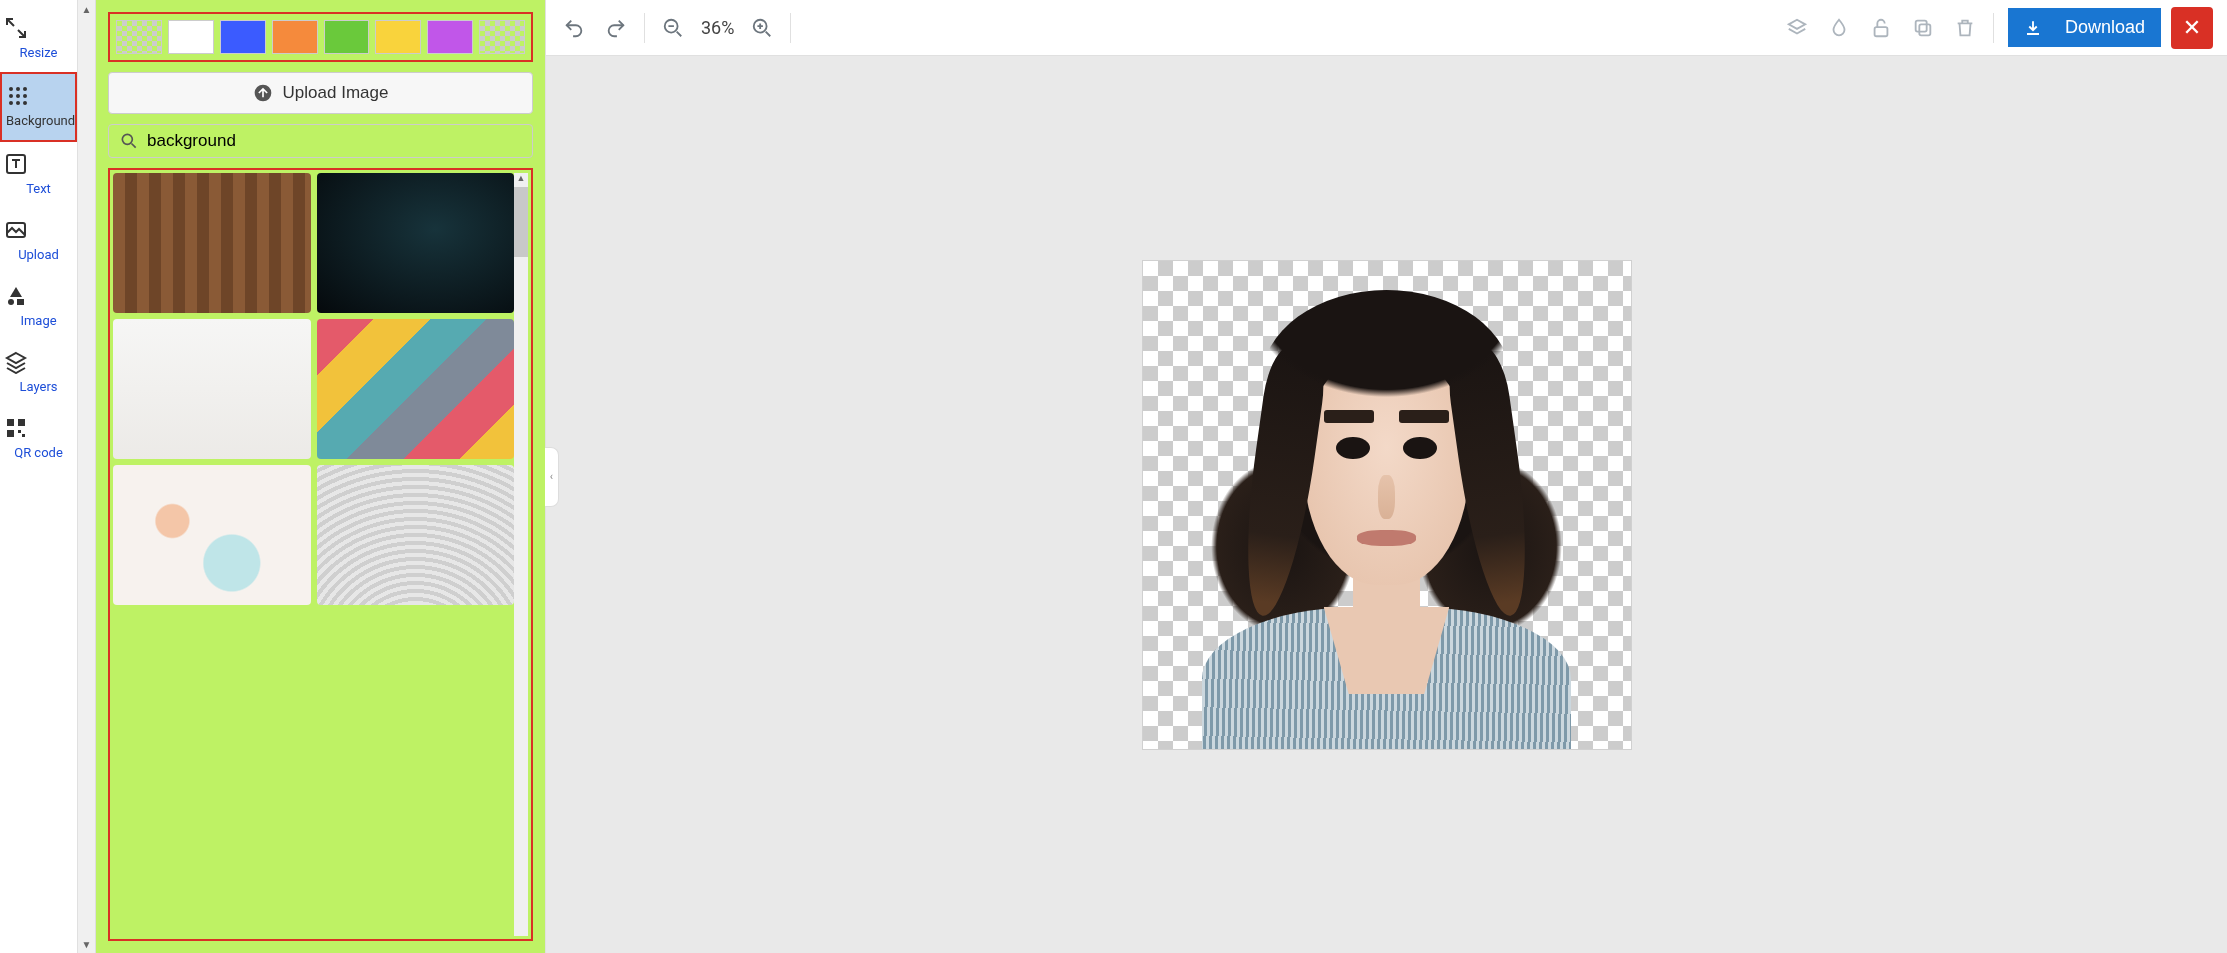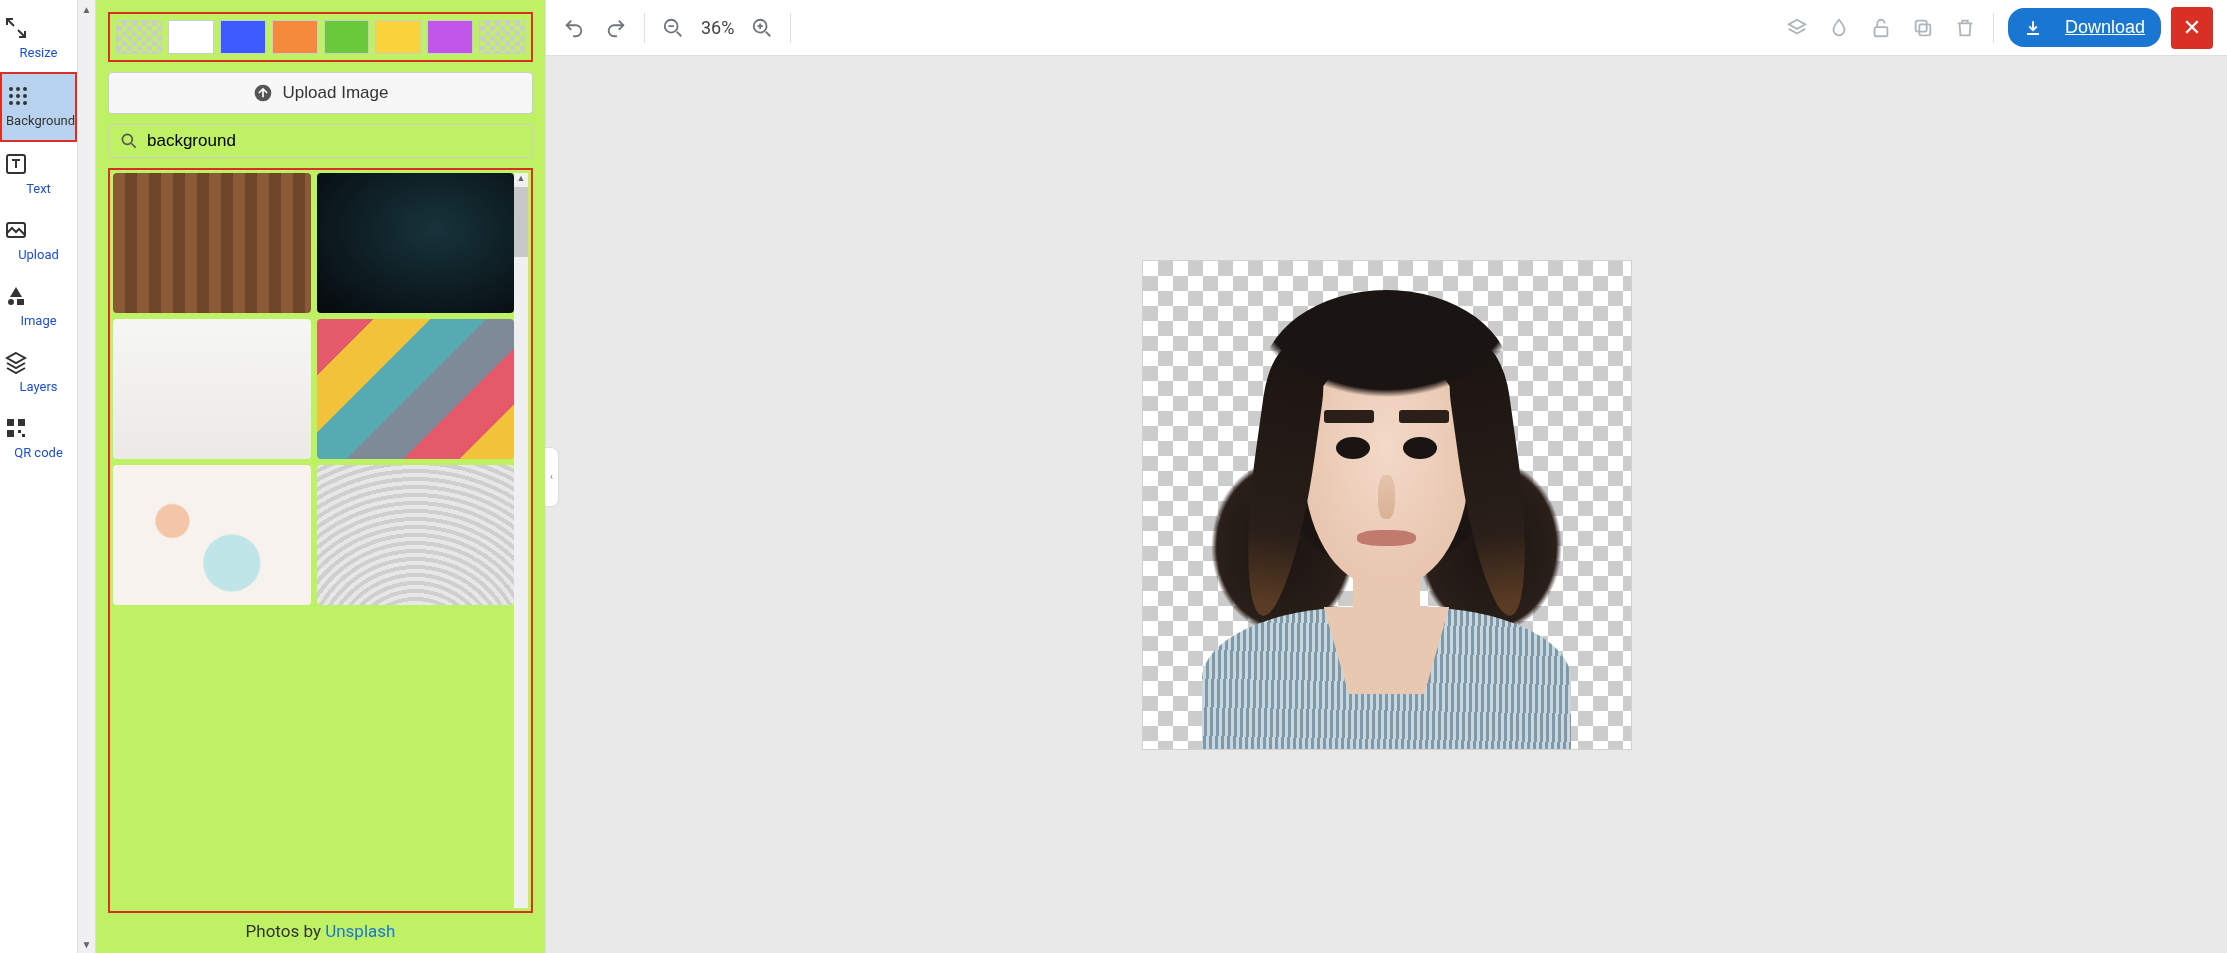--- a/index.html
+++ b/index.html
@@ -36,21 +36,21 @@
   .credit a { color: #1976d2; text-decoration: none; }
   .collapse-tab { position: absolute; right: -14px; top: 50%; transform: translateY(-50%); width: 14px; height: 60px; background: #fff; border: 1px solid #ddd; border-left: none; border-radius: 0 8px 8px 0; display: flex; align-items: center; justify-content: center; font-size: 11px; color: #888; cursor: pointer; }
 
   .canvas-area { flex: 1; display: flex; flex-direction: column; background: #e9e9e9; }
   .top-toolbar { height: 56px; background: #fff; border-bottom: 1px solid #e0e0e0; display: flex; align-items: center; padding: 16px 14px; }
   .tb-group { display: flex; align-items: center; gap: 14px; }
   .tb-sep { width: 1px; height: 30px; background: #e0e0e0; margin: 0 14px; }
   .tb-btn { width: 28px; height: 28px; display: flex; align-items: center; justify-content: center; color: #6c757d; cursor: pointer; font-size: 18px; }
   .zoom-label { font-size: 18px; color: #444; cursor: pointer; }
   .tb-spacer { flex: 1; }
-  .dl-btn { background: #1976d2; color: #fff; border: none; border-radius: 16px; padding: 9px 16px; font-size: 18px; font-weight: 500; display: flex; align-items: center; gap: 23px; cursor: pointer; text-decoration: underline; }
+  .dl-btn { background: #1976d2; color: #fff; border: none; border-radius: 0; padding: 9px 16px; font-size: 18px; font-weight: 500; display: flex; align-items: center; gap: 23px; cursor: pointer; }
   .close-btn { background: #d93025; color: #fff; border: none; border-radius: 4px; width: 42px; height: 42px; font-size: 22px; cursor: pointer; margin-left: 10px; display: flex; align-items: center; justify-content: center; }
   .canvas-view { flex: 1; display: flex; align-items: center; justify-content: center; }
   .canvas-frame { width: 490px; height: 490px; border: 1px solid #d0d0d0; position: relative;
     background-image: linear-gradient(45deg,#ccc 25%,transparent 25%),linear-gradient(-45deg,#ccc 25%,transparent 25%),linear-gradient(45deg,transparent 75%,#ccc 75%),linear-gradient(-45deg,transparent 75%,#ccc 75%);
     background-size: 30px 30px; background-position: 0 0,0 15px,15px -15px,-15px 0; background-color: #fff; overflow: hidden; }
   .portrait { position: absolute; left: 7%; top: -3%; width: 86%; height: 112%; }
   .hair-back { position: absolute; left: 6%; top: 6%; width: 88%; height: 70%;
     background: radial-gradient(ellipse 55% 60% at 50% 40%, #1a1412 0%, #1a1412 60%, transparent 62%),
                 radial-gradient(ellipse 30% 35% at 22% 70%, #1a1412 0%, #2a1f19 60%, transparent 65%),
                 radial-gradient(ellipse 30% 35% at 78% 70%, #1a1412 0%, #2a1f19 60%, transparent 65%); }
@@ -202,23 +202,20 @@
         <div class="thumb diag"></div>
         <div class="thumb marble"></div>
         <div class="thumb waves"></div>
       </div>
       <div class="thumb-scroll">
         <div class="thumb-scroll-btn">▲</div>
         <div class="thumb-scroll-thumb"></div>
       </div>
     </div>
 
-    <div class="credit">
-      <span>Photos by </span><a href="#">Unsplash</a>
-    </div>
 
     <div class="collapse-tab">‹</div>
   </div>
 
   <div class="canvas-area">
     <div class="top-toolbar">
       <div class="tb-group">
         <span class="tb-btn">
           <svg width="22" height="22" viewBox="0 0 24 24" fill="none" stroke="#6c757d" stroke-width="2">
               <path d="M9 14l-5-5 5-5"></path>

